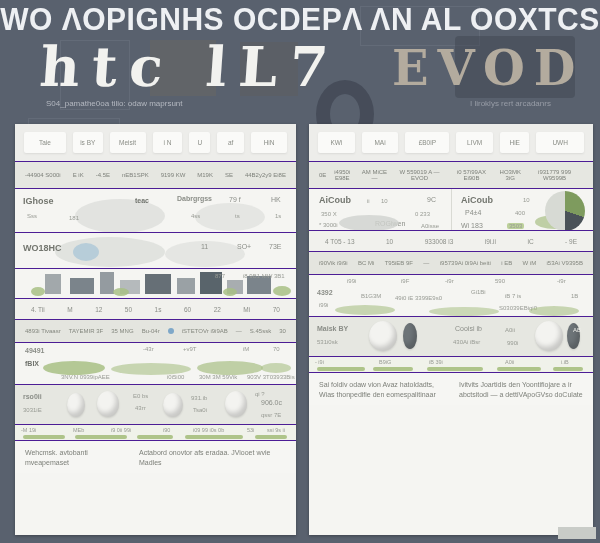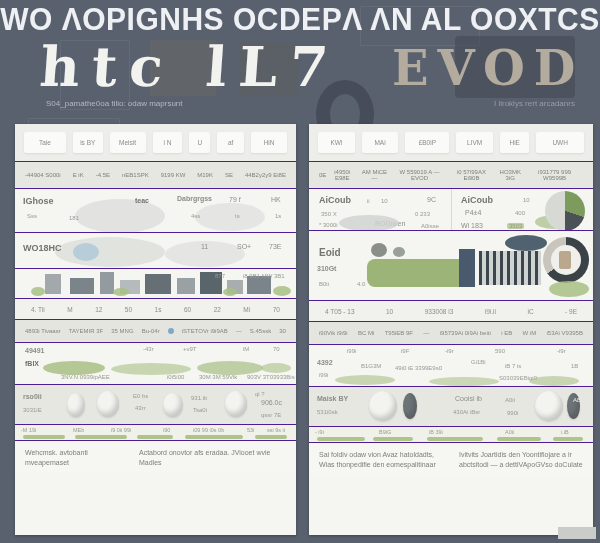--- a/index.html
+++ b/index.html
@@ -21,21 +21,21 @@
     font-family:"DejaVu Serif", serif; font-weight:bold; font-size:55px;
     color:#f2f2ef; letter-spacing:12px; transform:skewX(-4deg); white-space:nowrap;
   }
   .wm-right {
     position:absolute; left:392px; top:40px;
     font-family:"DejaVu Serif", serif; font-weight:bold; font-size:48px;
     color:#b3ab9e; letter-spacing:9px; white-space:nowrap;
   }
   .caption { position:absolute; font-size:8px; color:#b4b8c0; white-space:nowrap; }
   .cap-l { left:46px; top:99px; }
-  .cap-r { left:494px; top:99px; color:#989da7; }
+  .cap-r { left:470px; top:99px; color:#989da7; }
   .wire { position:absolute; border:1px solid rgba(215,225,240,0.08); }
   .darkblob { position:absolute; background:rgba(60,66,78,0.45); }
   .bigzero { position:absolute; left:316px; top:80px; width:58px; height:68px;
     border-radius:50%; border:14px solid rgba(46,52,64,0.45); }
   
   .panel { position:absolute; top:124px; height:411px; background:#f5f5f2;
     box-shadow:0 1px 3px rgba(0,0,0,0.3); z-index:1; }
   #panel-left  { left:15px;  width:281px; }
   #panel-right { left:309px; width:284px; }
   .prow { position:relative; overflow:hidden; border-top:1px solid #4c1d95; background:#f5f5f2; }
@@ -282,38 +282,20 @@
     <span class="t-xs" style="left:214px; top:8px;">10</span>
     <span class="t-sm" style="left:156px; top:20px;">P4±4</span>
     <span class="t-xs" style="left:206px; top:21px;">400</span>
     <span class="t-sm" style="left:152px; top:33px;">Wi 183</span>
     <span class="t-xs" style="left:198px; top:34px; background:#bcd09a; padding:0 2px; border-radius:2px;">3503</span>
     <i class="blob" style="left:226px; top:26px; width:40px; height:14px; opacity:.7;"></i>
     <i class="pie" style="left:236px; top:2px; width:40px; height:40px;
         background:conic-gradient(#7e9b5e 0 30%, #4a5258 30% 50%, #d7dad4 50% 100%);"></i>
   </div>
 
-  <div class="prow" style="height:70px;">
-    <span class="t-name" style="left:10px; top:16px; font-size:10px;">Eoid</span>
-    <span class="t-xs" style="left:64px; top:19px;">Ai</span>
-    <span class="t-sm" style="left:8px; top:34px; font-weight:bold;">310Gt</span>
-    <span class="t-xs" style="left:10px; top:50px;">B0ii</span>
-    <span class="t-xs" style="left:48px; top:50px;">4.0</span>
-    <i class="cloud" style="left:62px; top:12px; width:16px; height:14px; background:#8a8f8a;"></i>
-    <i class="cloud" style="left:84px; top:16px; width:12px; height:10px; background:#9aa09a;"></i>
-    <i style="left:58px; top:28px; width:104px; height:28px; background:#9db478; border-radius:8px;"></i>
-    <i style="left:150px; top:18px; width:16px; height:38px; background:#4a5a6e;"></i>
-    <i class="facade" style="left:170px; top:20px; width:62px; height:34px;"></i>
-    <i class="cloud" style="left:196px; top:4px; width:42px; height:16px; background:#50616f;"></i>
-    <i class="pie" style="left:234px; top:6px; width:46px; height:46px;
-        background:conic-gradient(#3a4248 0 65%, #c9c5bc 65% 100%);"></i>
-    <i class="hole" style="left:242px; top:14px; width:30px; height:30px;"></i>
-    <i style="left:250px; top:20px; width:12px; height:18px; background:#b9a88e; border-radius:2px;"></i>
-    <i class="blob" style="left:240px; top:50px; width:40px; height:16px;"></i>
-  </div>
 
   <div class="prow numsrow" style="height:21px;">
     <span>4 T05 - 13</span>
     <span>10</span>
     <span>933008 i3</span>
     <span>i9i.ii</span>
     <span>iC</span>
     <span>- 9E</span>
   </div>
 

